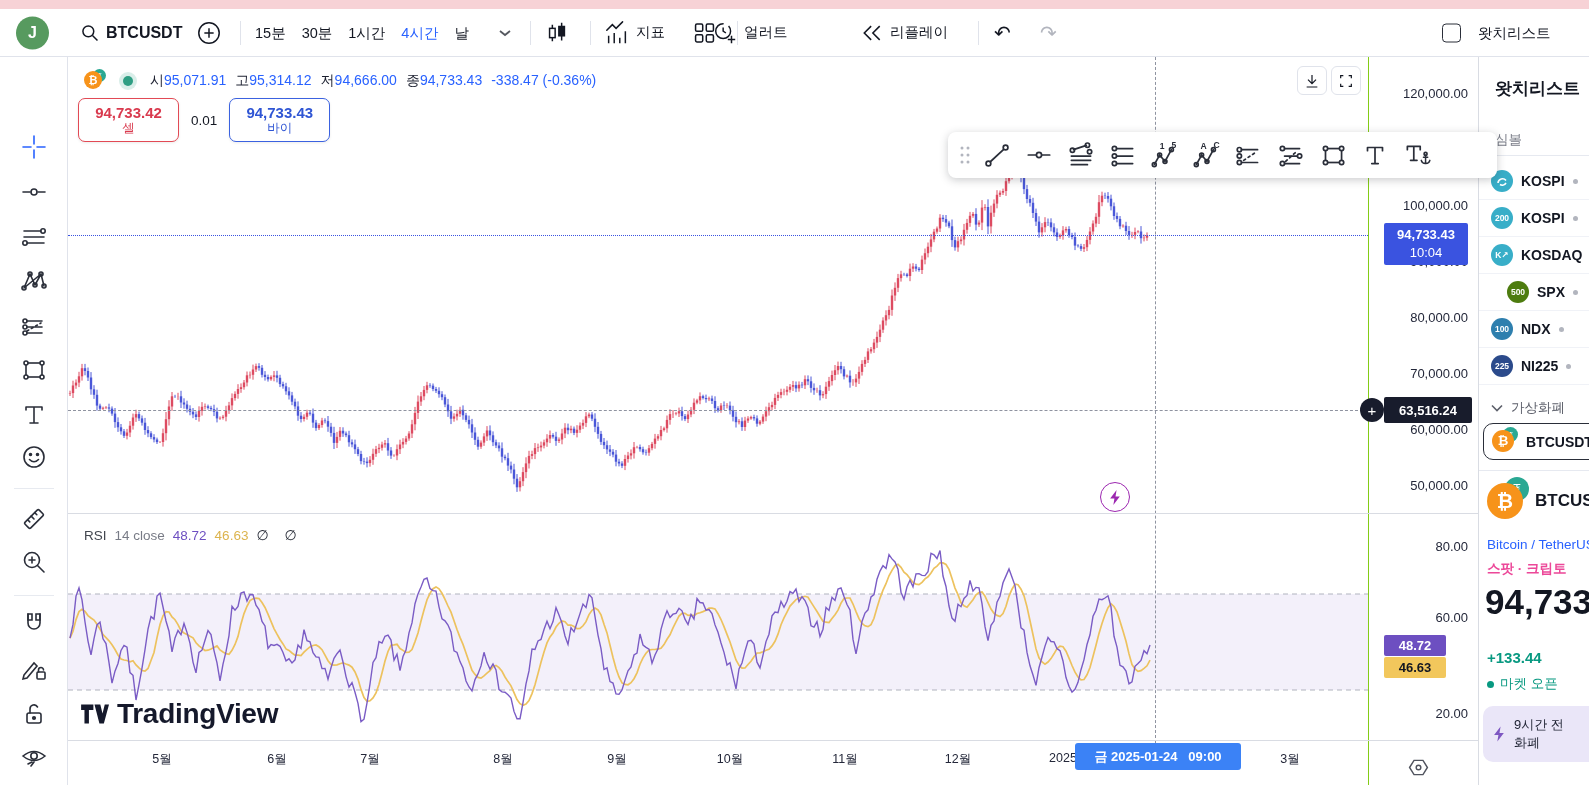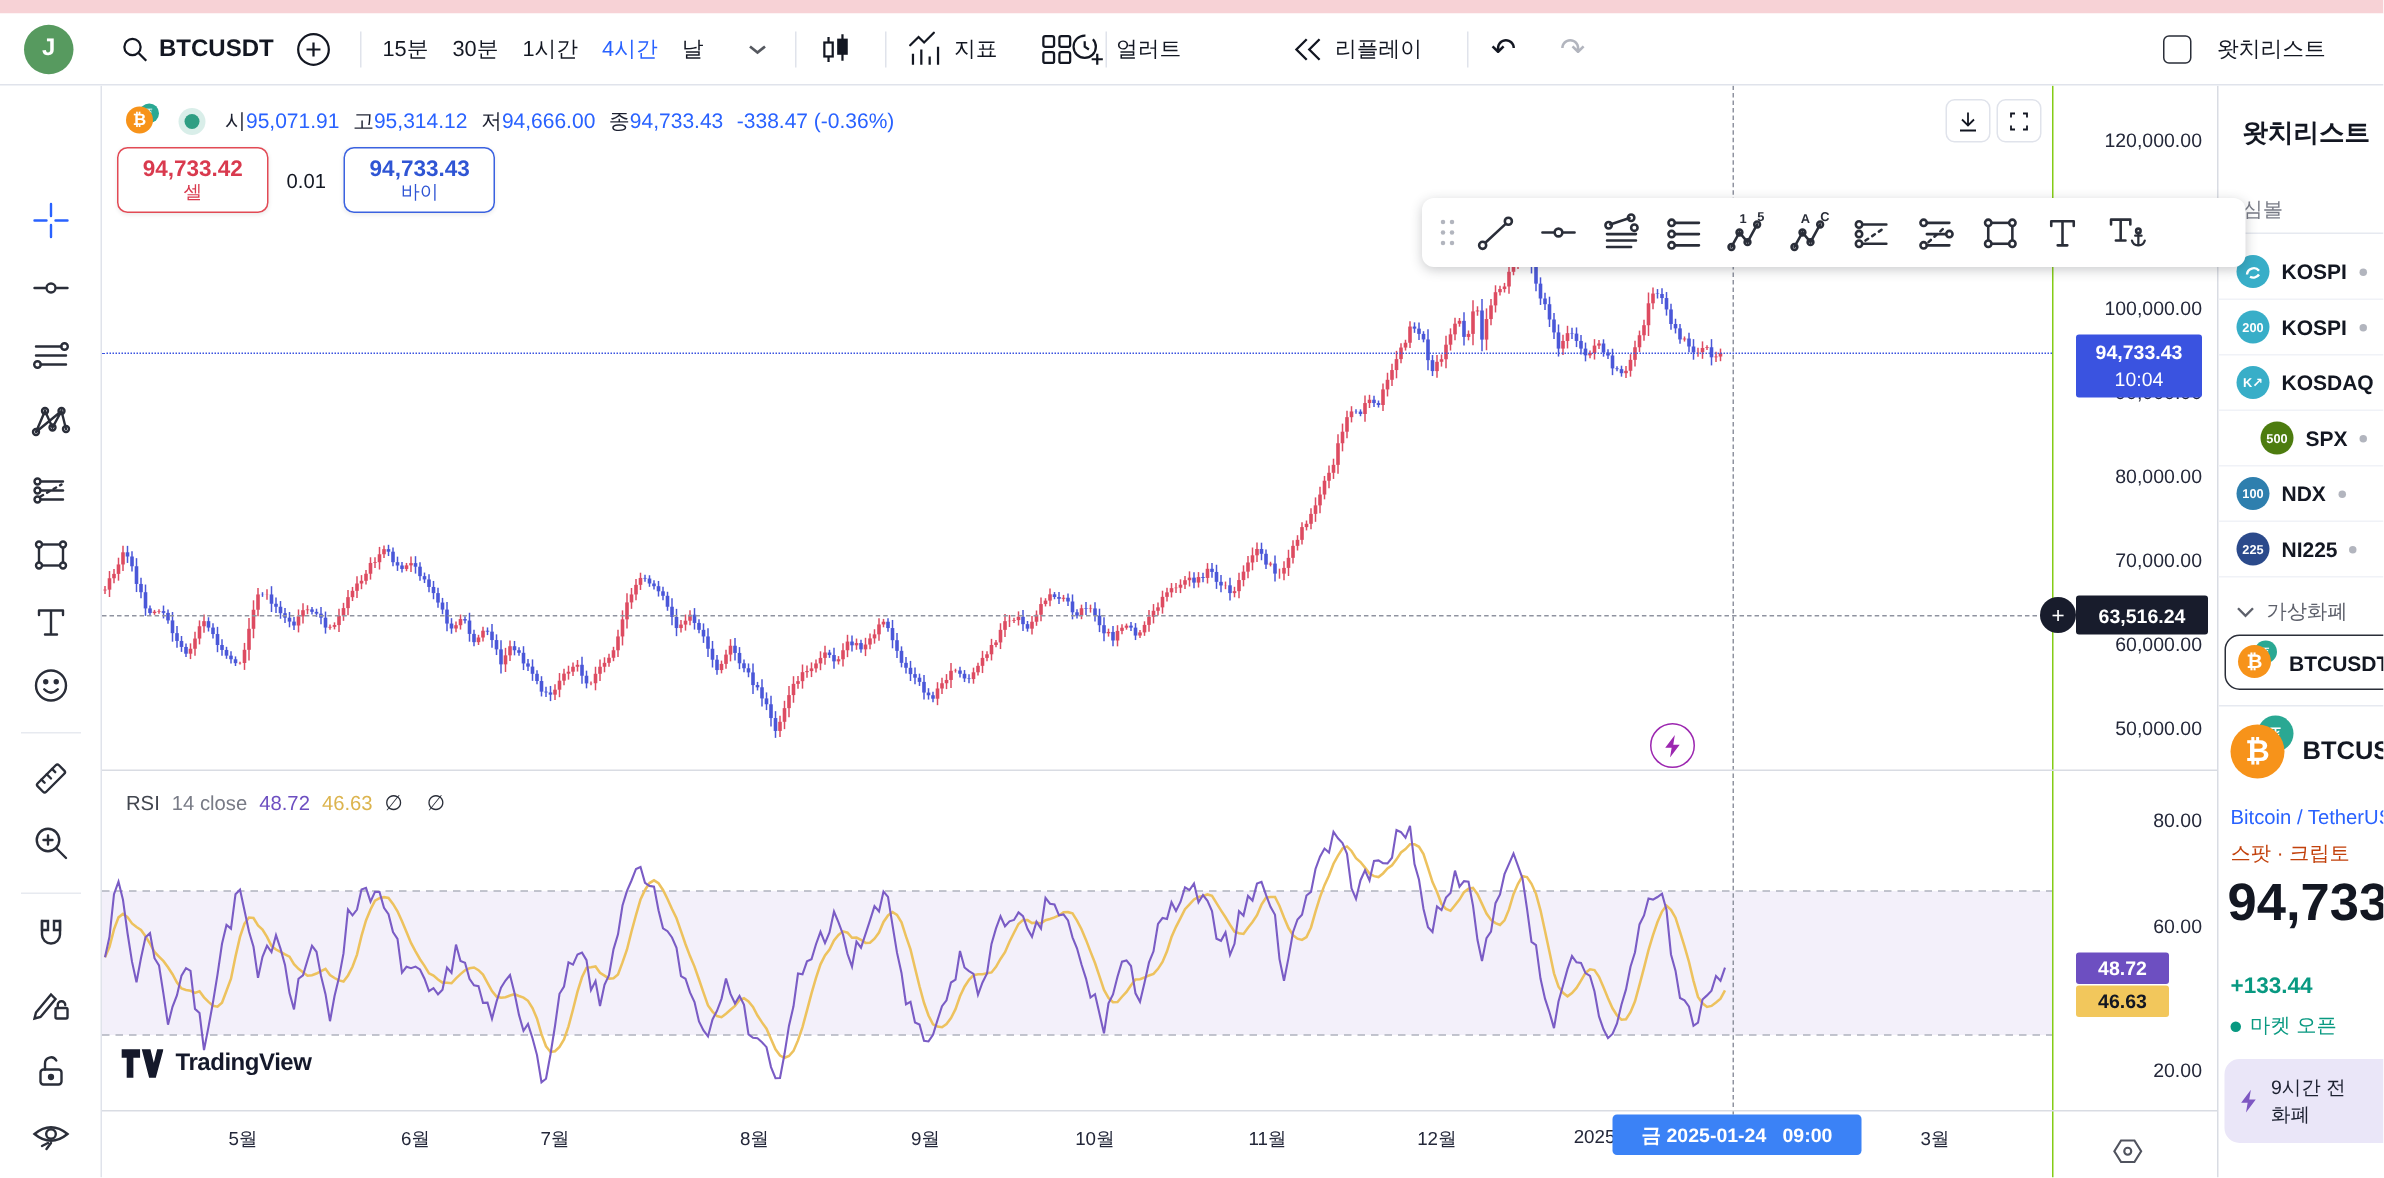--- a/index.html
+++ b/index.html
@@ -67,21 +67,21 @@
   .rsi-legend { left:84px; top:527px; display:flex; align-items:center; gap:8px; font-size:13.5px; z-index:8; }
   .rsi-legend .name { color:#42464f; }
   .rsi-legend .params { color:#787b86; }
   .rsi-legend .v1 { color:#6d4fc1; }
   .rsi-legend .v2 { color:#dcb44e; }
   .rsi-legend .noic { color:#2a2e39; font-size:14px; letter-spacing:6px; }
 
   .bolt-btn { left:1100px; top:482px; width:30px; height:30px; border-radius:50%; border:1.6px solid #9c27b0; background:#fff; display:flex; align-items:center; justify-content:center; z-index:8; cursor:pointer; }
 
   .tv-logo { left:80px; top:698px; display:flex; align-items:center; gap:8px; z-index:8; }
-  .tv-logo .txt { font-size:16px; font-weight:bold; color:#15192b; letter-spacing:-.3px; }
+  .tv-logo .txt { font-size:28px; font-weight:bold; color:#15192b; letter-spacing:-.3px; }
 
   
   .time-axis { left:68px; top:741px; width:1300px; height:44px; background:#fff; z-index:4; }
   .month { position:absolute; top:10px; transform:translateX(-50%); font-size:12.5px; color:#24283a; }
   .time-tip { left:1075px; top:743px; width:166px; height:27px; background:#3b82f6; border-radius:3px; color:#fff; font-size:13px; font-weight:bold; display:flex; align-items:center; justify-content:center; white-space:pre; z-index:9; }
   .hexa { left:1406px; top:755px; z-index:8; cursor:pointer; }
 
   
   .watchlist { left:1478px; top:57px; width:111px; height:728px; background:#fff; border-left:1px solid #d9dce3; z-index:10; overflow:hidden; }
   .wl-title { position:absolute; left:16px; top:20px; font-size:17px; font-weight:bold; color:#131722; white-space:nowrap; }
@@ -92,21 +92,21 @@
   .wl-sym { font-size:14px; font-weight:bold; color:#131722; white-space:nowrap; }
   .wl-dot { width:5px; height:5px; border-radius:50%; background:#b2b5be; flex:0 0 5px; }
   .wl-section { position:absolute; left:12px; top:342px; display:flex; align-items:center; gap:8px; color:#5d606b; font-size:13.5px; white-space:nowrap; cursor:pointer; }
   .wl-selected { position:absolute; left:4px; top:366px; width:140px; height:37px; border:1.5px solid #2a2e39; border-radius:10px; background:#fff; display:flex; align-items:center; gap:8px; padding-left:8px; cursor:pointer; }
   .wl-detail-sep { position:absolute; left:0; top:413px; width:111px; height:1px; background:#e6e9f0; }
   .pair-ic { position:relative; flex:0 0 auto; }
   .pair-ic .front { border-radius:50%; background:#f7931a; color:#fff; font-weight:bold; display:flex; align-items:center; justify-content:center; position:relative; z-index:2; }
   .pair-ic .back { border-radius:50%; background:#2aa893; color:#fff; position:absolute; z-index:1; display:flex; align-items:center; justify-content:center; }
   .wl-dsym { position:absolute; left:56px; top:434px; font-size:17px; font-weight:bold; white-space:nowrap; }
   .wl-name { position:absolute; left:8px; top:480px; font-size:13.5px; color:#2962ff; white-space:nowrap; }
-  .wl-meta { position:absolute; left:8px; top:503px; font-size:13.5px; color:#c2410c; white-space:nowrap; }
+  .wl-meta { position:absolute; left:8px; top:503px; font-size:13.5px; color:#ec4899; white-space:nowrap;font-weight:bold; }
   .wl-price { position:absolute; left:6px; top:525px; font-size:35px; font-weight:bold; color:#131722; white-space:nowrap; }
   .wl-chg { position:absolute; left:8px; top:592px; font-size:15px; font-weight:bold; color:#089981; white-space:nowrap; }
   .wl-status { position:absolute; left:8px; top:618px; font-size:13.5px; color:#089981; display:flex; align-items:center; gap:6px; white-space:nowrap; }
   .wl-status .dot { width:7px; height:7px; border-radius:50%; background:#089981; }
   .wl-notice { position:absolute; left:4px; top:649px; width:150px; height:56px; background:#eae6f8; border-radius:10px; display:flex; align-items:center; gap:8px; padding-left:10px; cursor:pointer; }
   .wl-notice .lines { font-size:13px; color:#1c2030; line-height:1.35; white-space:nowrap; }
 
   svg.icon { display:block; }
 </style>
 </head>

